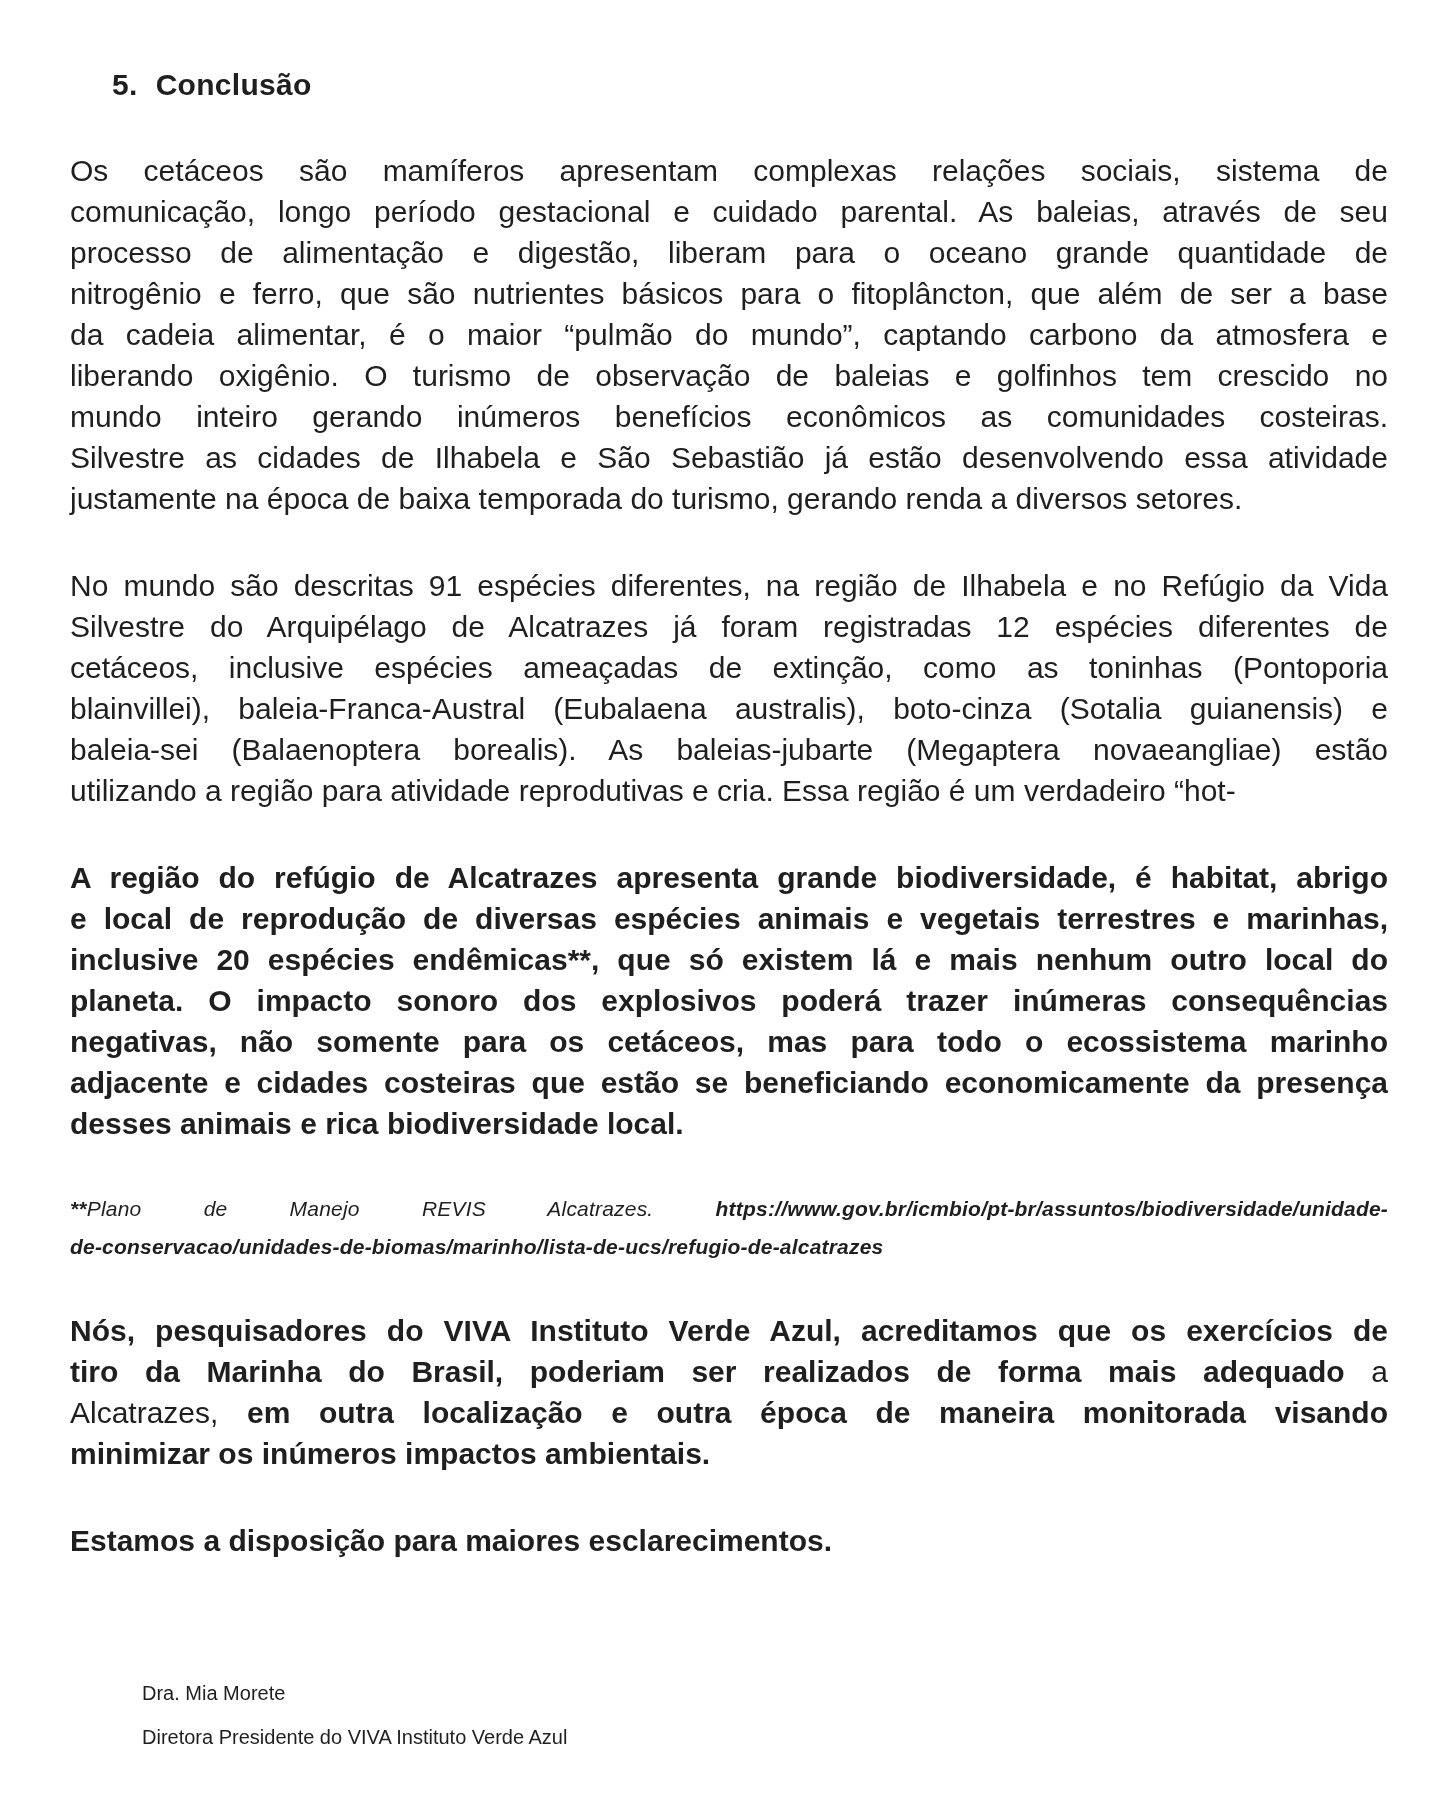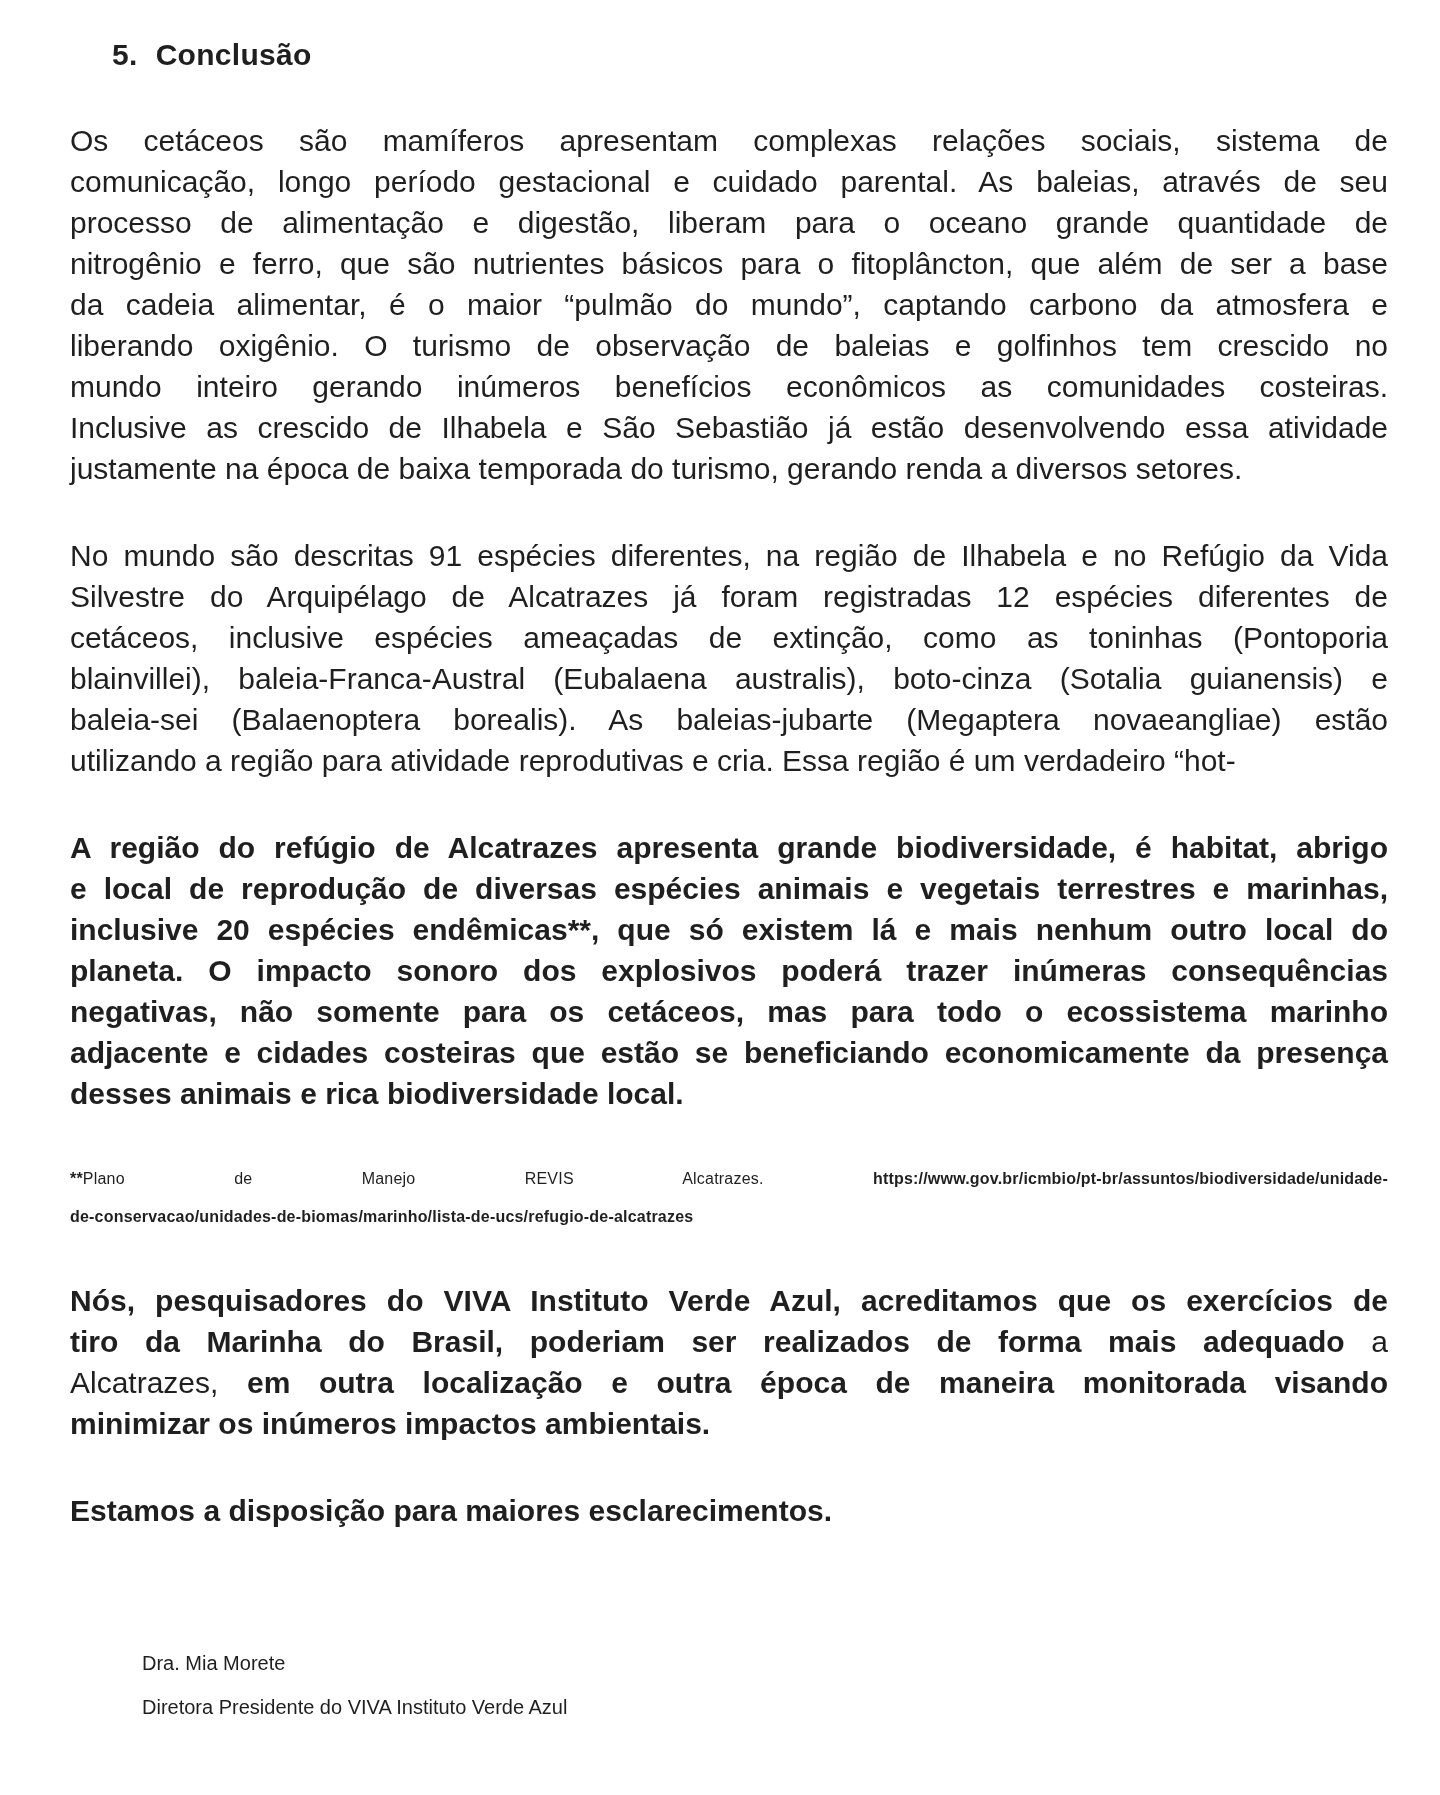--- a/index.html
+++ b/index.html
@@ -10,21 +10,21 @@
   body {
     width: 1440px;
     height: 1795px;
     color: #1f1f1f;
     font-family: "Liberation Sans", sans-serif;
     overflow: hidden;
     position: relative;
   }
   .content {
     box-sizing: content-box;
-    padding-top: 38px;
+    padding-top: 68px;
     padding-left: 70px;
     width: 1318px;
   }
   .heading {
     font-size: 30px;
     line-height: 34px;
     font-weight: bold;
     margin: 0 0 48px 42px;
     letter-spacing: 0.3px;
   }
@@ -42,24 +42,25 @@
     text-align-last: justify;
     text-justify: inter-word;
   }
   .para .line:last-child {
     text-align-last: left;
   }
   .para .b { font-weight: bold; }
   .para .i { }
   .para.tight { }
   .para.footnote {
-    font-size: 16px;
+    font-size: 21px;
     line-height: 38px;
     margin-bottom: 44px;
     letter-spacing: 0.2px;
+    font-style: italic;
   }
   .para.closing { margin-bottom: 0; }
   .signature {
     margin: 110px 0 0 72px;
     font-size: 20px;
     line-height: 44px;
   }
 </style>
 </head>
 <body>
@@ -71,21 +72,21 @@
   </div>
 
   <div class="para">
       <div class="line"><span>Os cetáceos são mamíferos apresentam complexas relações sociais, sistema de</span></div>
       <div class="line"><span>comunicação, longo período gestacional e cuidado parental. As baleias, através de seu</span></div>
       <div class="line"><span>processo de alimentação e digestão, liberam para o oceano grande quantidade de</span></div>
       <div class="line"><span>nitrogênio e ferro, que são nutrientes básicos para o fitoplâncton, que além de ser a base</span></div>
       <div class="line"><span>da cadeia alimentar, é o maior “pulmão do mundo”, captando carbono da atmosfera e</span></div>
       <div class="line"><span>liberando oxigênio. O turismo de observação de baleias e golfinhos tem crescido no</span></div>
       <div class="line"><span>mundo inteiro gerando inúmeros benefícios econômicos as comunidades costeiras.</span></div>
-      <div class="line"><span>Inclusive as crescido de Ilhabela e São Sebastião já estão desenvolvendo essa atividade</span></div>
+      <div class="line"><span>Silvestre as cidades de Ilhabela e São Sebastião já estão desenvolvendo essa atividade</span></div>
       <div class="line"><span>justamente na época de baixa temporada do turismo, gerando renda a diversos setores.</span></div>
     </div>
 
   <div class="para">
       <div class="line"><span>No mundo são descritas 91 espécies diferentes, na região de Ilhabela e no Refúgio da Vida</span></div>
       <div class="line"><span>Silvestre do Arquipélago de Alcatrazes já foram registradas 12 espécies diferentes de</span></div>
       <div class="line"><span>cetáceos, inclusive espécies ameaçadas de extinção, como as toninhas (</span><span class="i">Pontoporia</span></div>
       <div class="line"><span class="i">blainvillei),</span><span> baleia-Franca-Austral (</span><span class="i">Eubalaena australis</span><span>), boto-cinza (</span><span class="i">Sotalia guianensis</span><span>) e</span></div>
       <div class="line"><span>baleia-sei (</span><span class="i">Balaenoptera borealis</span><span>). As baleias-jubarte (</span><span class="i">Megaptera novaeangliae</span><span>) estão</span></div>
       <div class="line"><span>utilizando a região para atividade reprodutivas e cria. Essa região é um verdadeiro “hot-</span></div>

